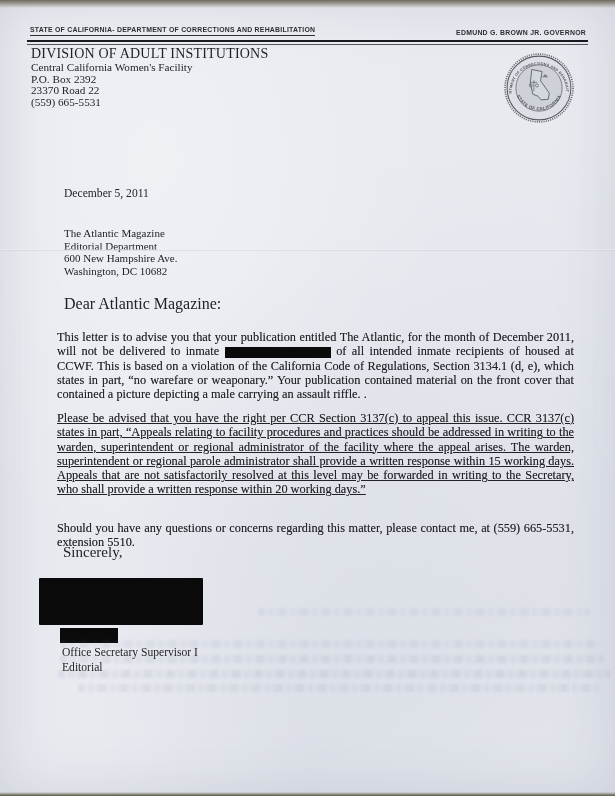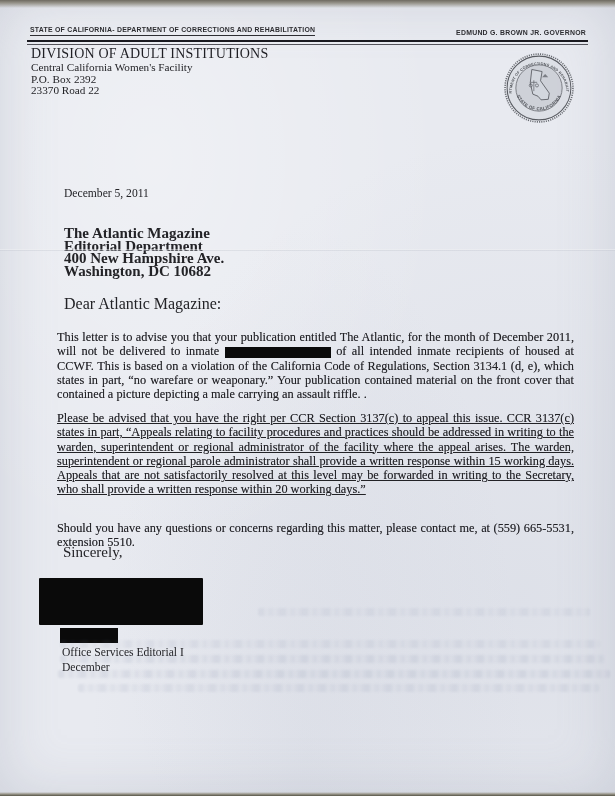--- a/index.html
+++ b/index.html
@@ -27,21 +27,21 @@
   .rule { position:absolute; left:27px; top:40px; width:561px; height:2px;
     border-top:2.5px solid #1a1a20; border-bottom:1px solid #54545b; }
   .letterhead { position:absolute; left:31px; top:46px; }
   .division { font-size:14px; letter-spacing:0.2px; line-height:16px; color:#1f1f24; }
   .lh-line { font-size:11.2px; line-height:11.6px; }
   .seal { position:absolute; left:503px; top:52px; }
   .seal-text-top { font-size:3.55px; font-family:"Liberation Sans",sans-serif; fill:#4e5157; font-weight:bold; letter-spacing:0.22px; }
   .seal-text-bot { font-size:4.3px; font-family:"Liberation Sans",sans-serif; fill:#4e5157; font-weight:bold; letter-spacing:0.3px; }
   .seal-ca { fill:#d3d7de; stroke:#53565c; stroke-width:0.8; }
   .date-line { position:absolute; left:64px; top:187px; font-size:11.6px; }
-  .recipient { position:absolute; left:64px; top:227px; font-size:15px; line-height:12.5px;font-weight:bold; }
+  .recipient { position:absolute; left:64px; top:227px; font-size:11px; line-height:12.5px; }
   .salutation { position:absolute; left:64px; top:295px; font-size:16px; }
   .body { position:absolute; left:57px; width:517px; margin:0; font-size:12.3px;
     line-height:14.3px; text-align:justify; color:#222226;
     text-shadow:0 0 0.5px rgba(35,35,45,0.45); }
   .p1 { top:330px; } .p2 { top:411px;text-decoration:underline; } .p3 { top:521px; }
   .redact-inline { display:inline-block; width:106px; height:11.5px; background:#0a0a0a;
     vertical-align:text-bottom; margin:0 5px 0 6px; }
   .sincerely { position:absolute; left:63px; top:544px; font-size:15px; }
   .redact-signature { position:absolute; left:39px; top:578px; width:164px; height:47px;
     background:#0a0a0a; border-radius:1px; }
@@ -69,20 +69,21 @@
 
   <div class="hdr-left">STATE OF CALIFORNIA- DEPARTMENT OF CORRECTIONS AND REHABILITATION</div>
   <div class="hdr-right">EDMUND G. BROWN JR. GOVERNOR</div>
   <div class="rule"></div>
 
   <div class="letterhead">
     <div class="division">DIVISION OF ADULT INSTITUTIONS</div>
     <div class="lh-line">Central California Women's Facility</div>
     <div class="lh-line">P.O. Box 2392</div>
     <div class="lh-line">23370 Road 22</div>
+    <div class="lh-line">(559) 665-5531</div>
   </div>
 
   <svg class="seal" width="72" height="72" viewBox="0 0 70 70">
     <defs>
       <path id="sealTopArc" d="M 8.5,39 A 26.5,26.5 0 1 1 61.5,39"></path>
       <path id="sealBotArc" d="M 12,38 A 23.5,23.5 0 0 0 58,38"></path>
     </defs>
     <circle cx="35" cy="35" r="33" fill="none" stroke="#6a6d73" stroke-width="1.6" stroke-dasharray="1.1 1.1"></circle>
     <circle cx="35" cy="35" r="31" fill="rgba(150,155,165,0.12)" stroke="#585b61" stroke-width="1"></circle>
     <circle cx="35" cy="35" r="22.5" fill="rgba(140,146,156,0.18)" stroke="#6a6d73" stroke-width="0.8"></circle>
@@ -96,42 +97,42 @@
       <circle cx="27" cy="32.5" r="1.5"></circle>
       <circle cx="33" cy="32.5" r="1.5"></circle>
     </g>
   </svg>
 
   <div class="date-line">December 5, 2011</div>
 
   <div class="recipient">
     <div>The Atlantic Magazine</div>
     <div>Editorial Department</div>
-    <div>400 New Hampshire Ave.</div>
+    <div>600 New Hampshire Ave.</div>
     <div>Washington, DC 10682</div>
   </div>
 
   <div class="salutation">Dear Atlantic Magazine:</div>
 
   <p class="body p1">
     <span>This letter is to advise you that your publication entitled The Atlantic, for the month of December 2011, will not be delivered to inmate</span><span class="redact-inline"></span><span>of all intended inmate recipients of housed at CCWF.  This is based on a violation of the California Code of Regulations, Section 3134.1 (d, e), which states in part, “no warefare or weaponary.”  Your publication contained material on the front cover that contained a picture depicting a male carrying an assault riffle. .</span>
   </p>
 
   <p class="body p2">Please be advised that you have the right per CCR Section 3137(c) to appeal this issue.  CCR 3137(c) states in part, “Appeals relating to facility procedures and practices should be addressed in writing to the warden, superintendent or regional administrator of the facility where the appeal arises.  The warden, superintendent or regional parole administrator shall provide a written response within 15 working days.  Appeals that are not satisfactorily resolved at this level may be forwarded in writing to the Secretary, who shall provide a written response within 20 working days.”</p>
 
   <p class="body p3">Should you have any questions or concerns regarding this matter, please contact me, at (559) 665-5531, extension 5510.</p>
 
   <div class="sincerely">Sincerely,</div>
 
   <div class="redact-signature"></div>
   <div class="redact-name"></div>
 
   <div class="closing-block">
-    <div>Office Services Editorial I</div>
-    <div>December</div>
+    <div>Office Secretary Supervisor I</div>
+    <div>Editorial</div>
   </div>
 
   <div class="crease"></div>
   <div class="bleed b1"></div>
   <div class="bleed b2"></div>
   <div class="bleed b3"></div>
   <div class="bleed b4"></div>
   <div class="bleed b5"></div>
 
   <div class="scan-edge-bottom"></div>

